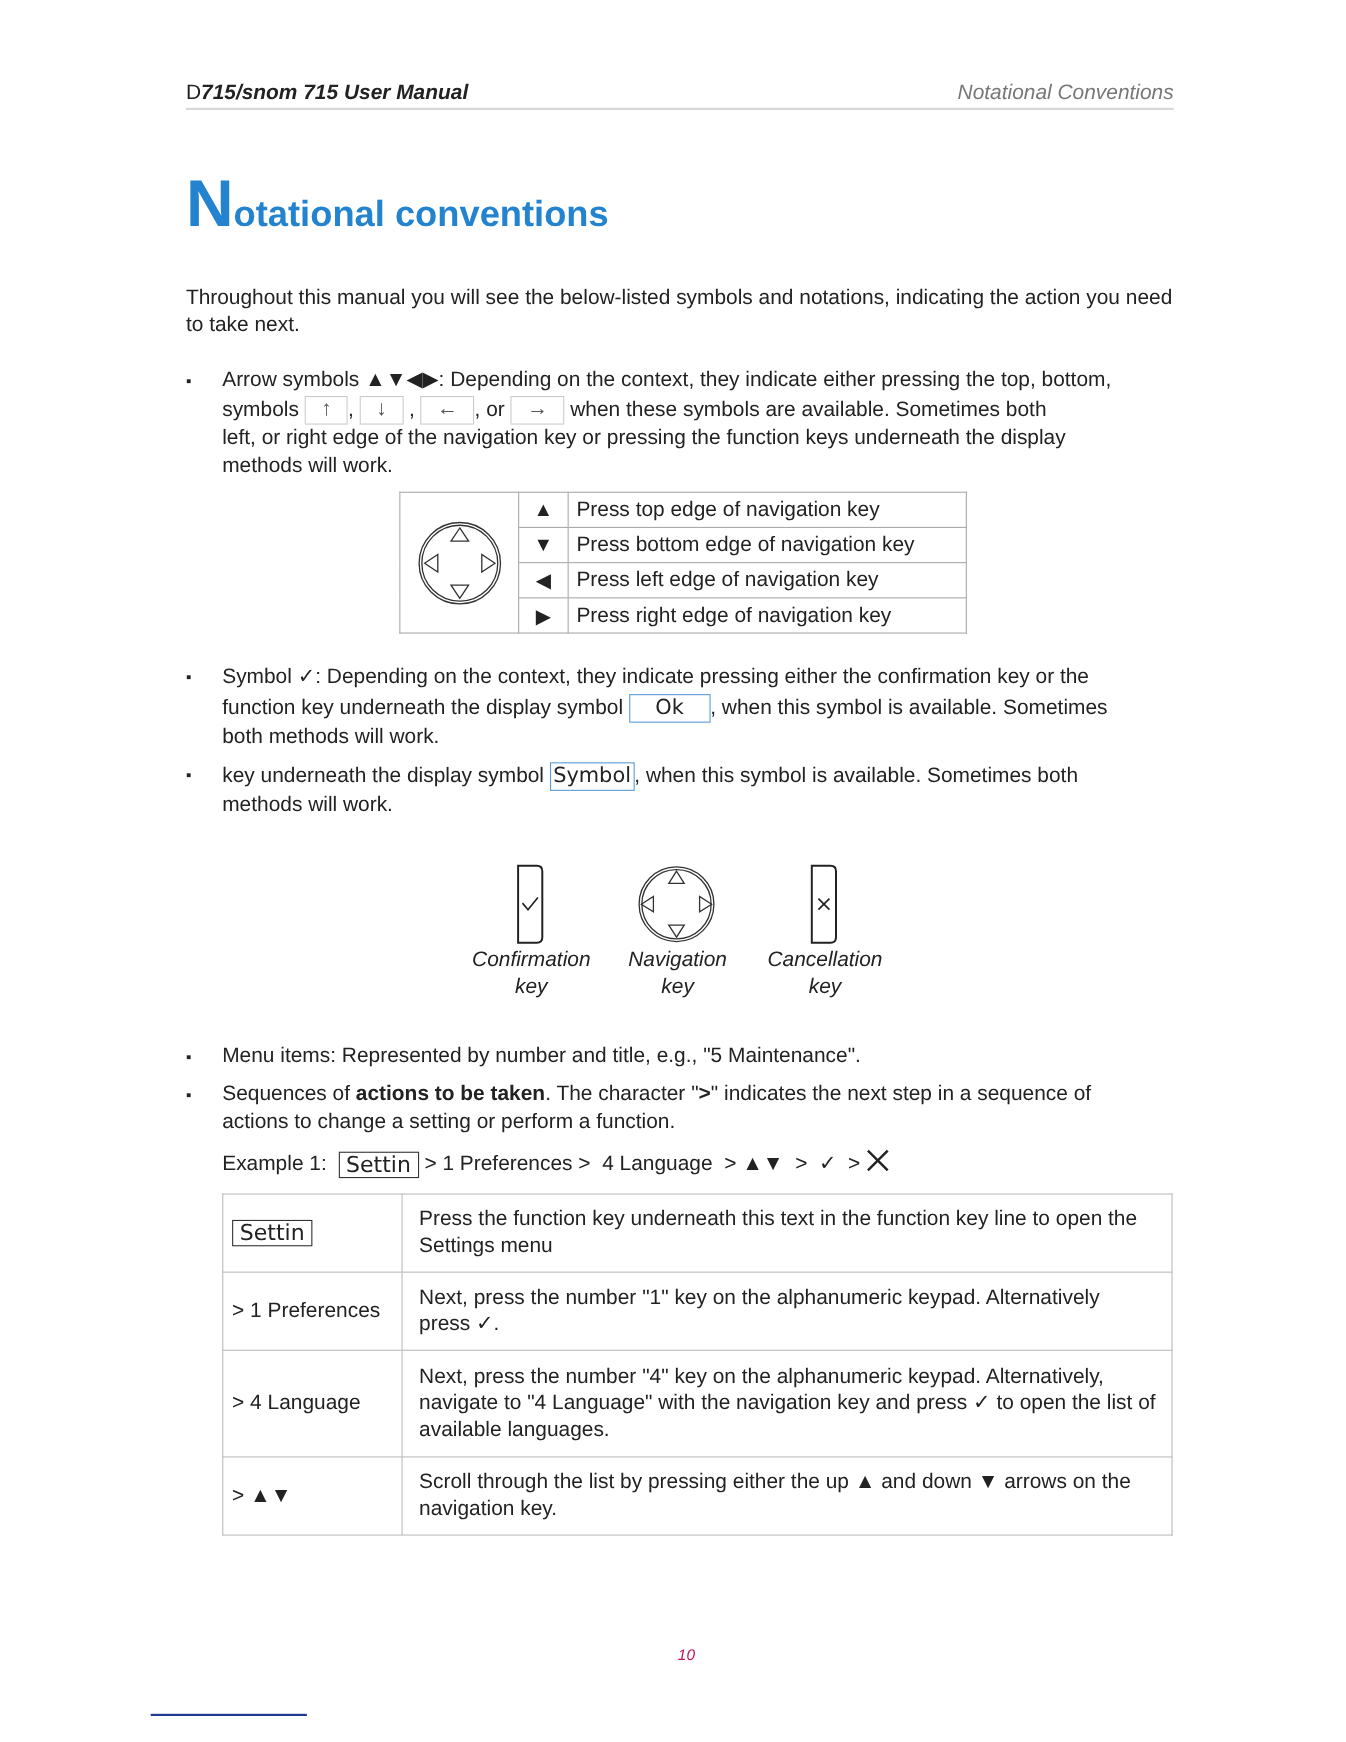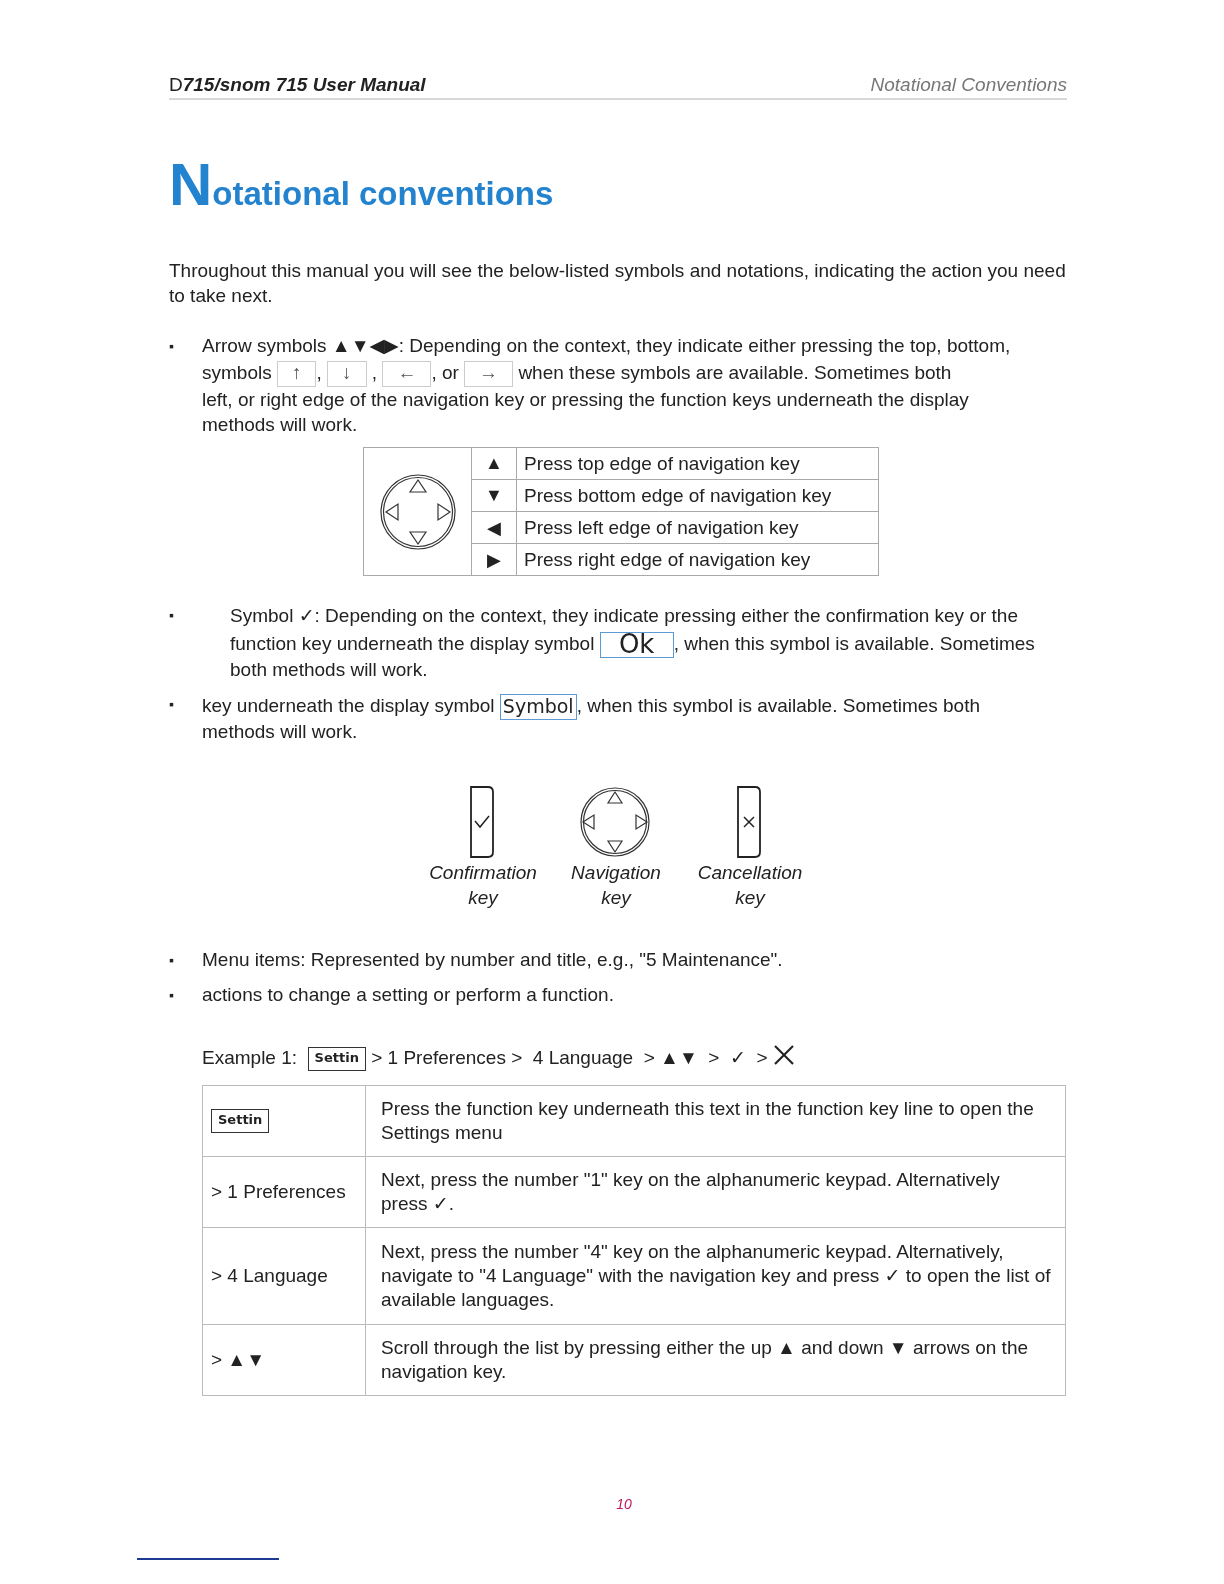--- a/index.html
+++ b/index.html
@@ -8,23 +8,23 @@
   .header { position: absolute; left: 157px; top: 72px; width: 898px; height: 26px; border-bottom: 2px solid #d8d8d8; }
   .header-left { position: absolute; left: 0; top: 2px; font-size: 19px; font-style: italic; font-weight: bold; color: #222; }
   .header-left .d { font-style: normal; font-weight: normal; }
   .header-right { position: absolute; right: 0; top: 2px; font-size: 19px; font-style: italic; color: #777; }
   .title { position: absolute; left: 157px; top: 150px; color: #2383cf; font-weight: bold; white-space: nowrap; }
   .title .big { font-size: 60px; }
   .title .rest { font-size: 33px; }
   .para { position: absolute; font-size: 19px; line-height: 25px; color: #222; }
   .bullet { position: absolute; left: 157px; font-size: 14px; color: #222; }
   .keybox { display: inline-block; border: 1px solid #ccc; padding: 0 14px; height: 24px; line-height: 22px; vertical-align: middle; color: #555; font-size: 19px; }
-  .ok-box { display: inline-block; border: 1.5px solid #5b9bd5; width: 72px; height: 24px; line-height: 22px; text-align: center; vertical-align: middle; font-family: "DejaVu Sans", sans-serif; font-size: 26px; }
+  .ok-box { display: inline-block; border: 1.5px solid #5b9bd5; width: 72px; height: 24px; line-height: 22px; text-align: center; vertical-align: middle; font-family: "DejaVu Sans", sans-serif; font-size: 19px; }
   .cancel-box { display: inline-block; border: 1.5px solid #5b9bd5; padding: 0 2px; height: 24px; line-height: 22px; vertical-align: middle; font-family: "DejaVu Sans", sans-serif; font-size: 19px; }
-  .settin-box { display: inline-block; border: 1.5px solid #333; padding: 0 6px; height: 22px; line-height: 20px; vertical-align: middle; font-family: "DejaVu Sans", sans-serif; font-size: 13px; font-weight: bold; }
+  .settin-box { display: inline-block; border: 1.5px solid #333; padding: 0 6px; height: 22px; line-height: 20px; vertical-align: middle; font-family: "DejaVu Sans", sans-serif; font-size: 20px; }
   table.navtab { position: absolute; left: 351px; top: 447px; border-collapse: collapse; font-size: 19px; }
   table.navtab td { border: 1px solid #aaa; height: 31px; padding: 0; }
   table.navtab td.img { width: 107px; text-align: center; }
   table.navtab td.sym { width: 44px; text-align: center; font-size: 18px; }
   table.navtab td.desc { width: 354px; padding-left: 7px; }
   .keys { position: absolute; top: 785px; }
   .key-cap { position: absolute; font-style: italic; font-size: 19px; text-align: center; line-height: 25px; color: #222; }
   table.steps { position: absolute; left: 190px; top: 1085px; border-collapse: collapse; font-size: 19px; }
   table.steps td { border: 1px solid #bbb; padding: 0 8px; line-height: 24px; }
   table.steps td.c1 { width: 146px; }
@@ -87,21 +87,21 @@
       <td class="desc">Press left edge of  navigation key</td>
     </tr>
     <tr>
       <td class="sym">▶</td>
       <td class="desc">Press right edge of navigation key</td>
     </tr>
   </tbody>
     </table>
 
   <div class="bullet" style="top:607px;">▪</div>
-  <div class="para" style="left:190px; top:602px; width:880px; line-height:27px;margin-left:28px;">
+  <div class="para" style="left:190px; top:602px; width:880px; line-height:27px;">
     <div>Symbol ✓:   Depending on the context, they indicate pressing either the confirmation key or the</div>
     <div style="line-height:29px;"><span>function key underneath the display symbol</span> <span class="ok-box">Ok</span><span>, when this symbol is available.  Sometimes</span></div>
     <div style="line-height:24px;">both methods will work.</div>
   </div>
 
   <div class="bullet" style="top:696px;">▪</div>
   <div class="para" style="left:190px; top:691px; width:880px; line-height:27px;">
     <div style="line-height:29px;"><span>key underneath the display symbol</span> <span class="cancel-box">Symbol</span><span>, when this symbol is available.  Sometimes both</span></div>
     <div style="line-height:24px;">methods will work.</div>
   </div>
@@ -142,20 +142,21 @@
   <div class="key-cap" style="left:672px; top:860px; width:132px;">
     <div>Cancellation</div>
     <div>key</div>
   </div>
 
   <div class="bullet" style="top:952px;">▪</div>
   <div class="para" style="left:190px; top:947px; width:880px;">Menu items:  Represented by number and title, e.g., "5 Maintenance".</div>
 
   <div class="bullet" style="top:987px;">▪</div>
   <div class="para" style="left:190px; top:982px; width:880px;">
+    <div><span>Sequences of </span><b>actions to be taken</b><span>.  The character "</span><b>&gt;</b><span>" indicates the next step in a sequence of</span></div>
     <div>actions to change a setting or perform a function.</div>
   </div>
 
   <div class="para" style="left:190px; top:1044px; width:880px; white-space:pre;"><span>Example 1:</span>  <span class="settin-box">Settin</span><span> &gt; 1 Preferences &gt;  4 Language  &gt; ▲▼  &gt;  ✓  &gt; </span><svg width="22" height="22" viewBox="0 0 22 22" style="vertical-align:-2px;">
         <line x1="2" y1="2" x2="20" y2="20" stroke="#222" stroke-width="2.2"></line>
         <line x1="20" y1="2" x2="2" y2="20" stroke="#222" stroke-width="2.2"></line>
       </svg></div>
 
   <table class="steps">
     <tbody>

